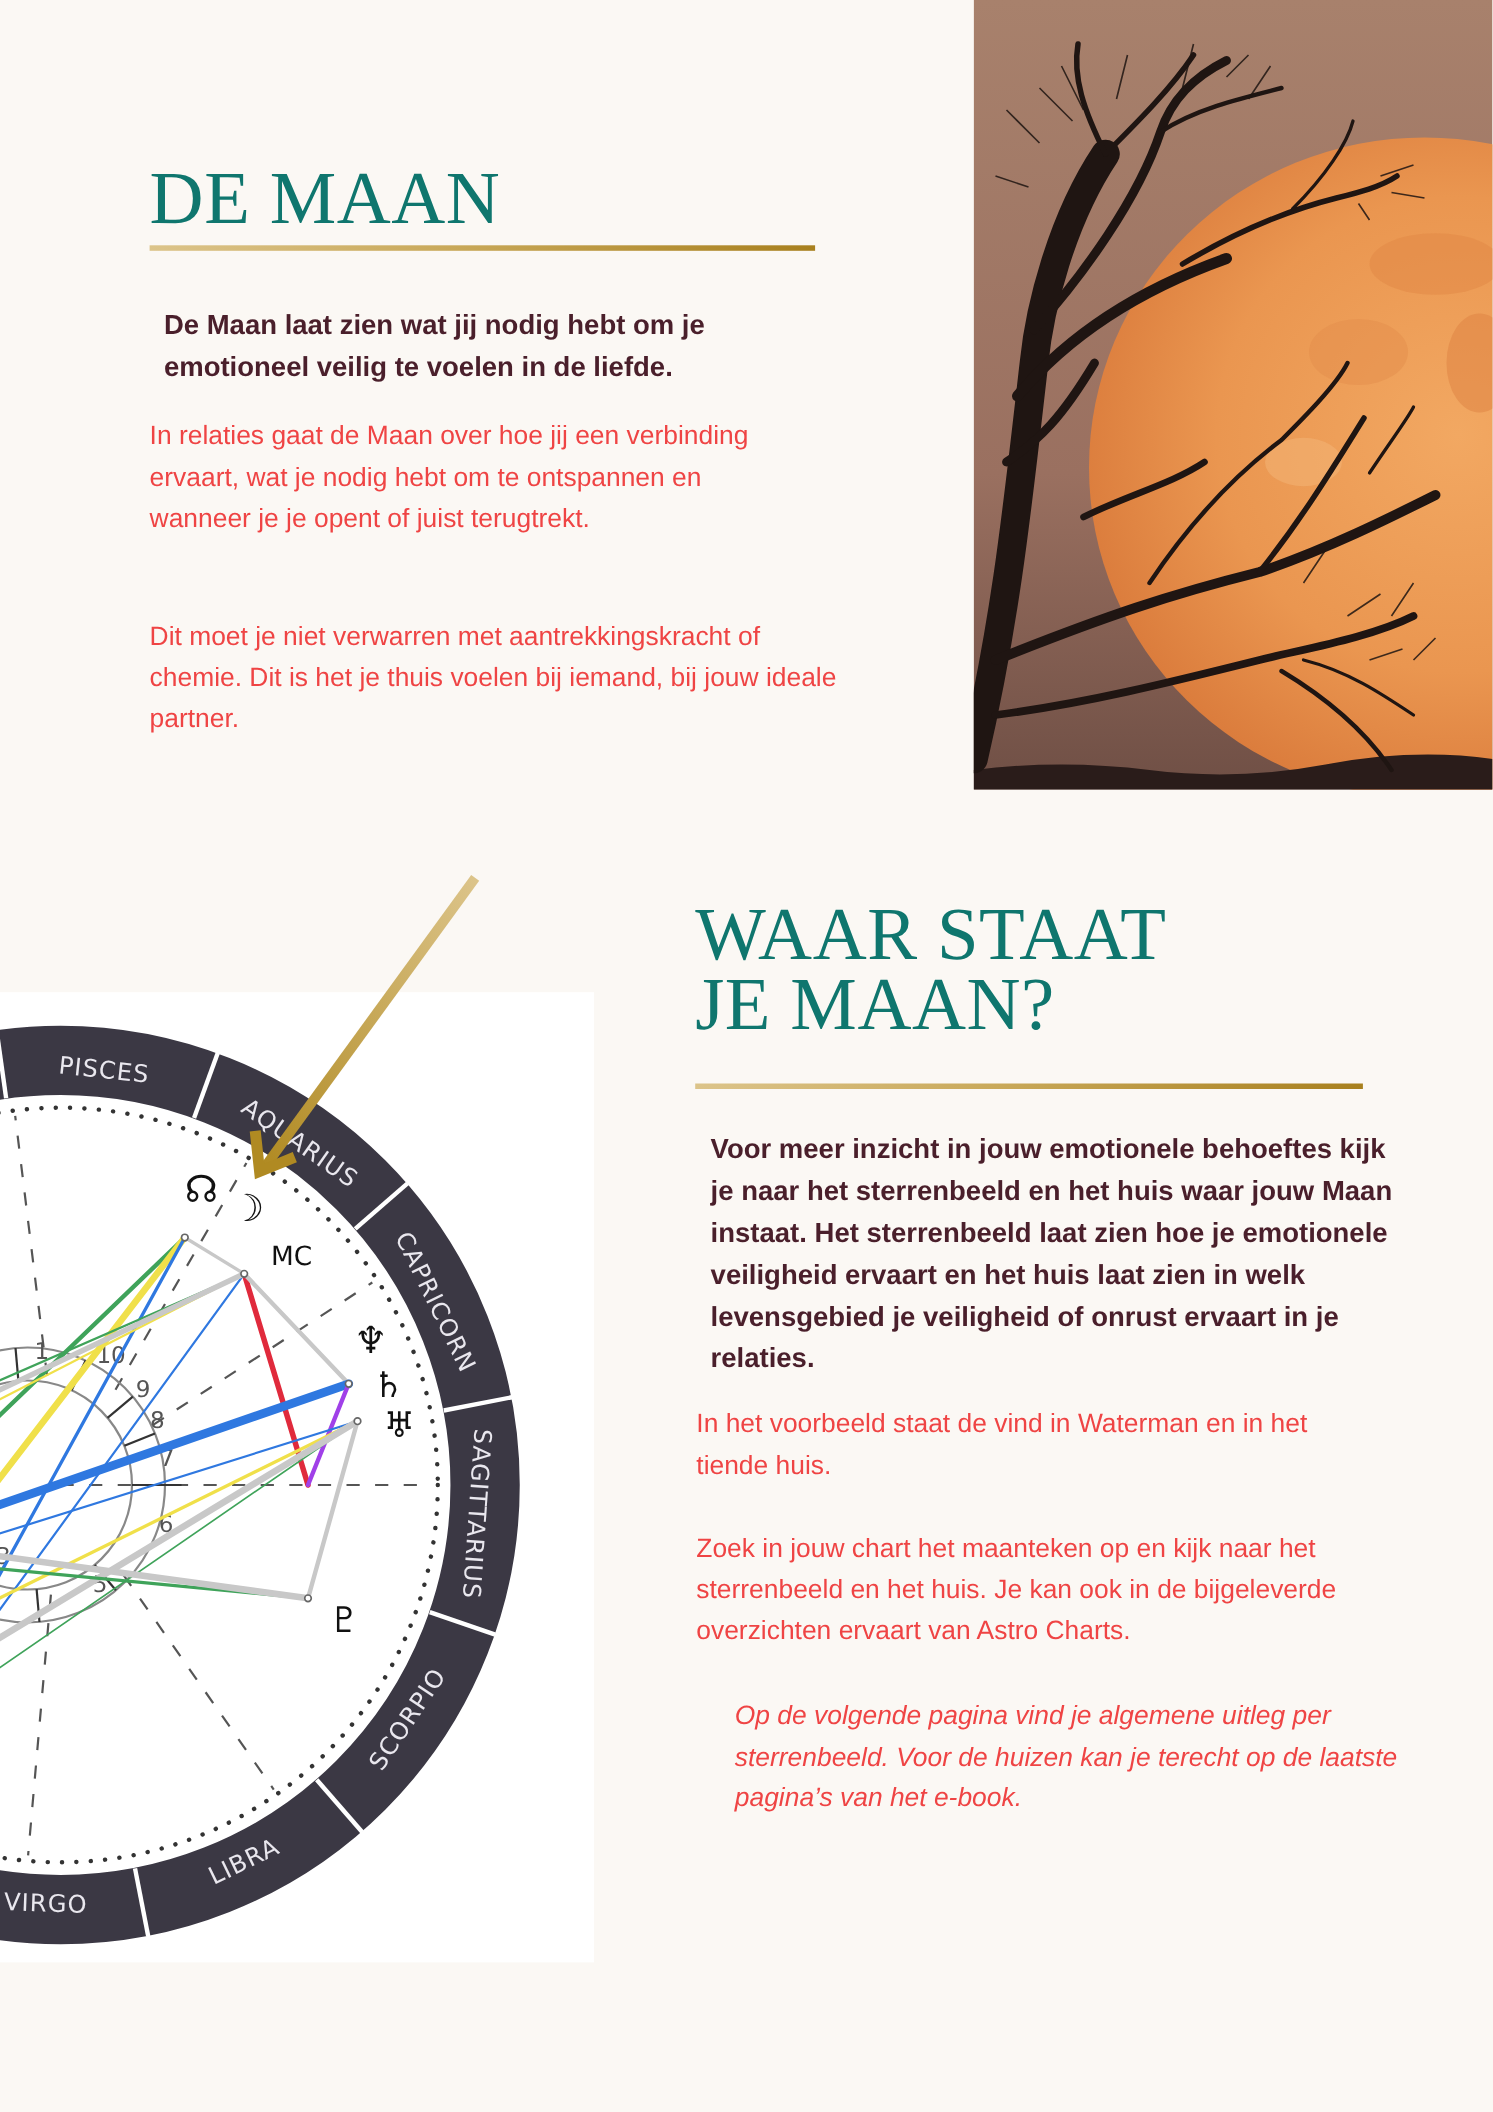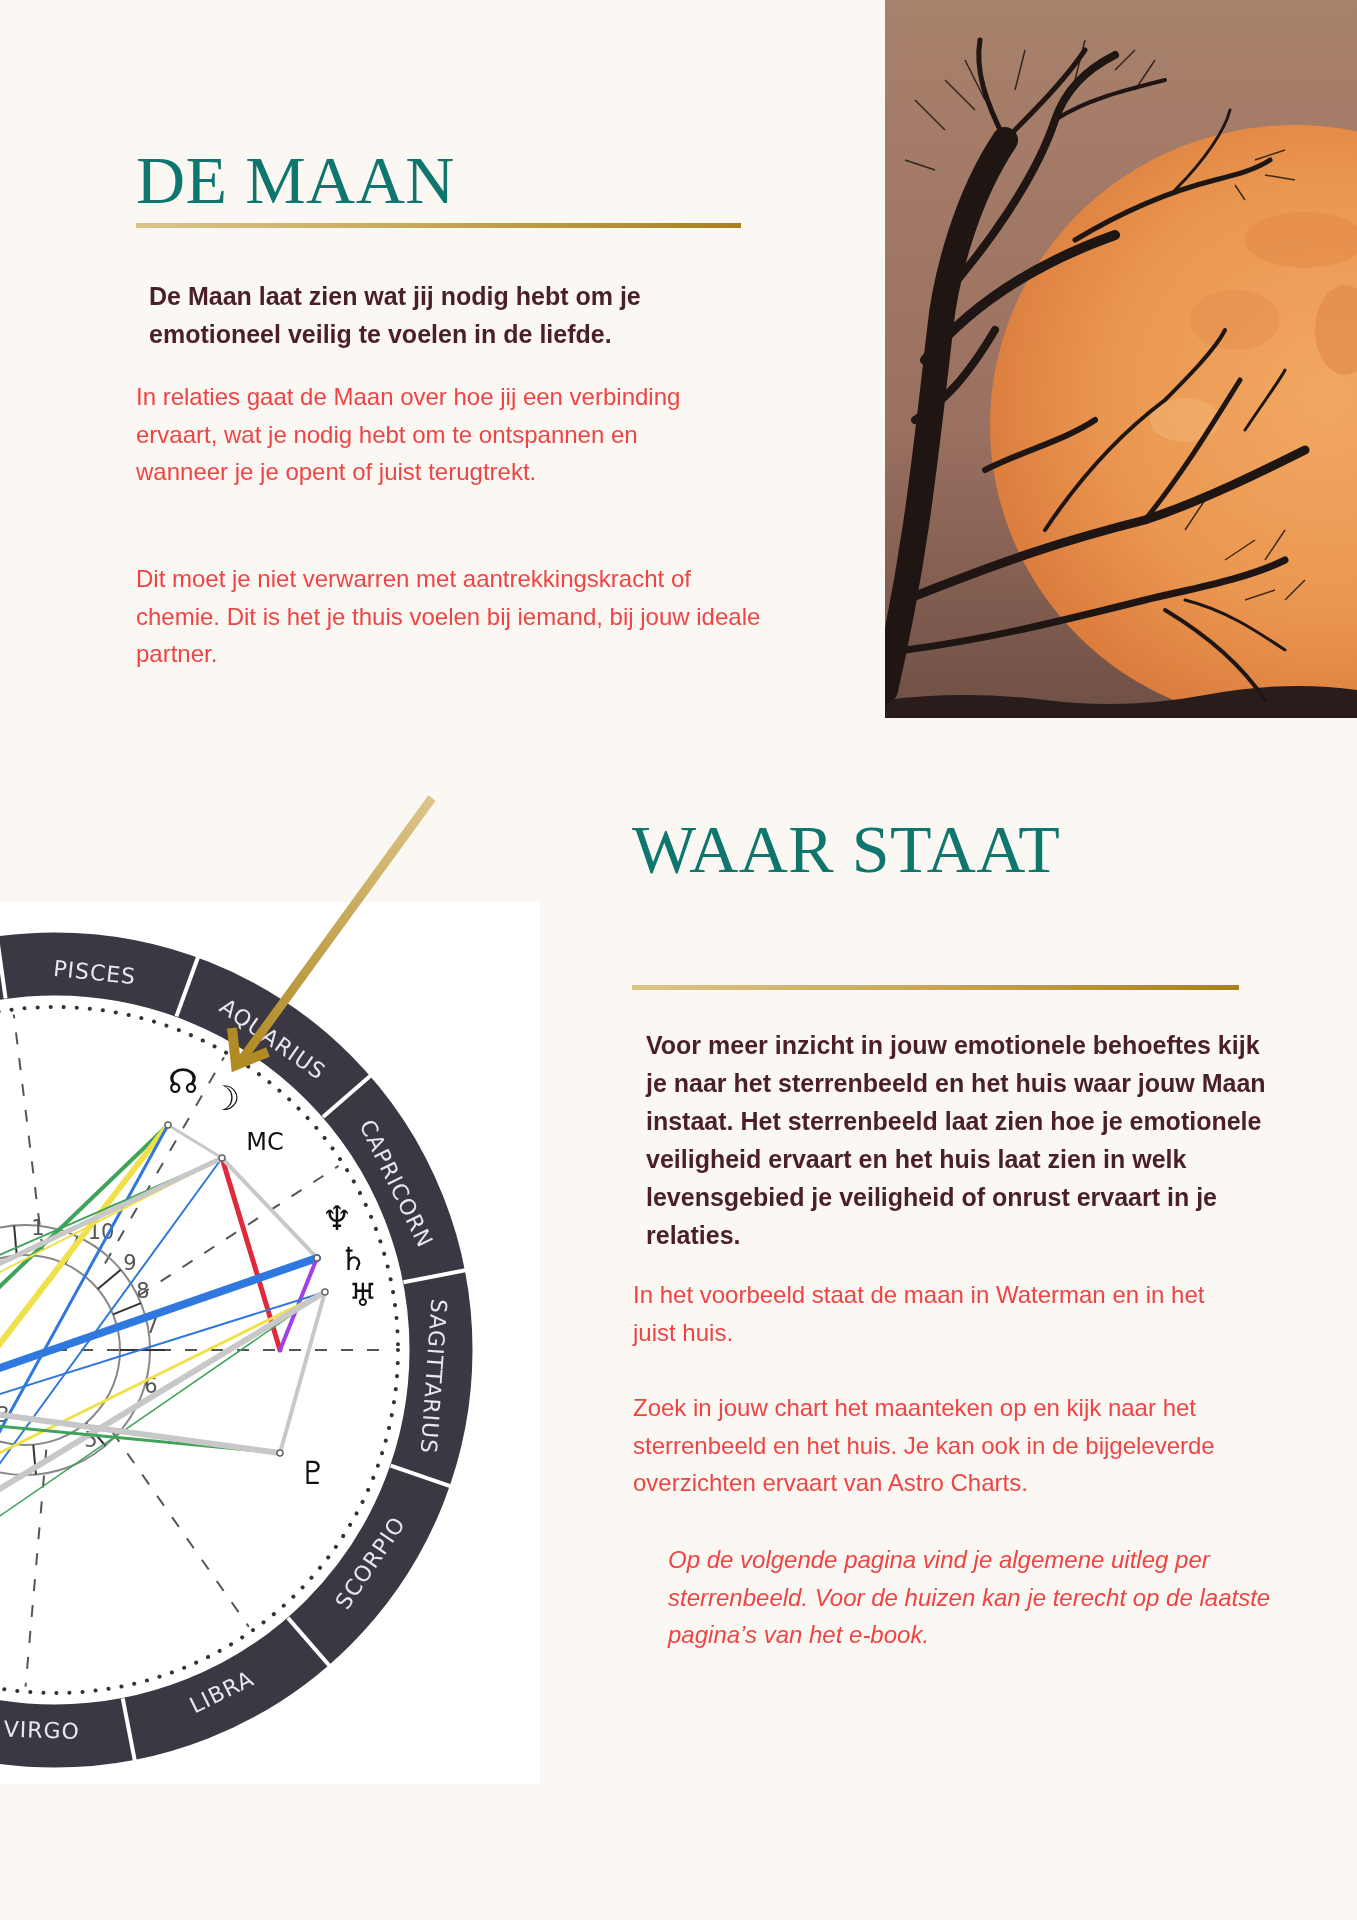--- a/index.html
+++ b/index.html
@@ -216,23 +216,24 @@
       <stop offset="0" stop-color="#dcc48a"></stop>
       <stop offset="1" stop-color="#b08a22"></stop>
     </linearGradient>
   </defs>
   <line x1="432" y1="18" x2="240" y2="282" stroke="url(#arrowG)" stroke-width="9" stroke-linecap="butt"></line>
   <polyline points="232,248 236,285 268,272" fill="none" stroke="#b08a22" stroke-width="10" stroke-linejoin="miter"></polyline>
 </svg>
 
 <h2 class="title abs" style="left:632px; top:818px; font-size:68px; line-height:63px;">
   <span style="display:block;text-align:right;">WAAR STAAT</span>
+  <span style="display:block;">JE MAAN?</span>
 </h2>
 
 <div class="gold-rule abs" style="left:632px; top:985px; width:607px;"></div>
 
 <p class="lead abs" style="left:633px; top:1013px; width:625px;">Voor meer inzicht in jouw emotionele behoeftes kijk je naar het sterrenbeeld en het huis waar jouw Maan instaat. Het sterrenbeeld laat zien hoe je emotionele veiligheid ervaart en het huis laat zien in welk levensgebied je veiligheid of onrust ervaart in je relaties.</p>
 
-<p class="body-p abs" style="left:633px; top:1276px; width:600px;">In het voorbeeld staat de maan in Waterman en in het juist huis.</p>
+<p class="body-p abs" style="left:633px; top:1276px; width:600px;">In het voorbeeld staat de vind in Waterman en in het tiende huis.</p>
 
 <p class="body-p abs" style="left:633px; top:1389px; width:625px;">Zoek in jouw chart het maanteken op en kijk naar het sterrenbeeld en het huis. Je kan ook in de bijgeleverde overzichten ervaart van Astro Charts.</p>
 
 <p class="body-p abs" style="left:668px; top:1541px; width:610px;font-style:italic;">Op de volgende pagina vind je algemene uitleg per sterrenbeeld. Voor de huizen kan je terecht op de laatste pagina’s van het e-book.</p>
 
 </body></html>

